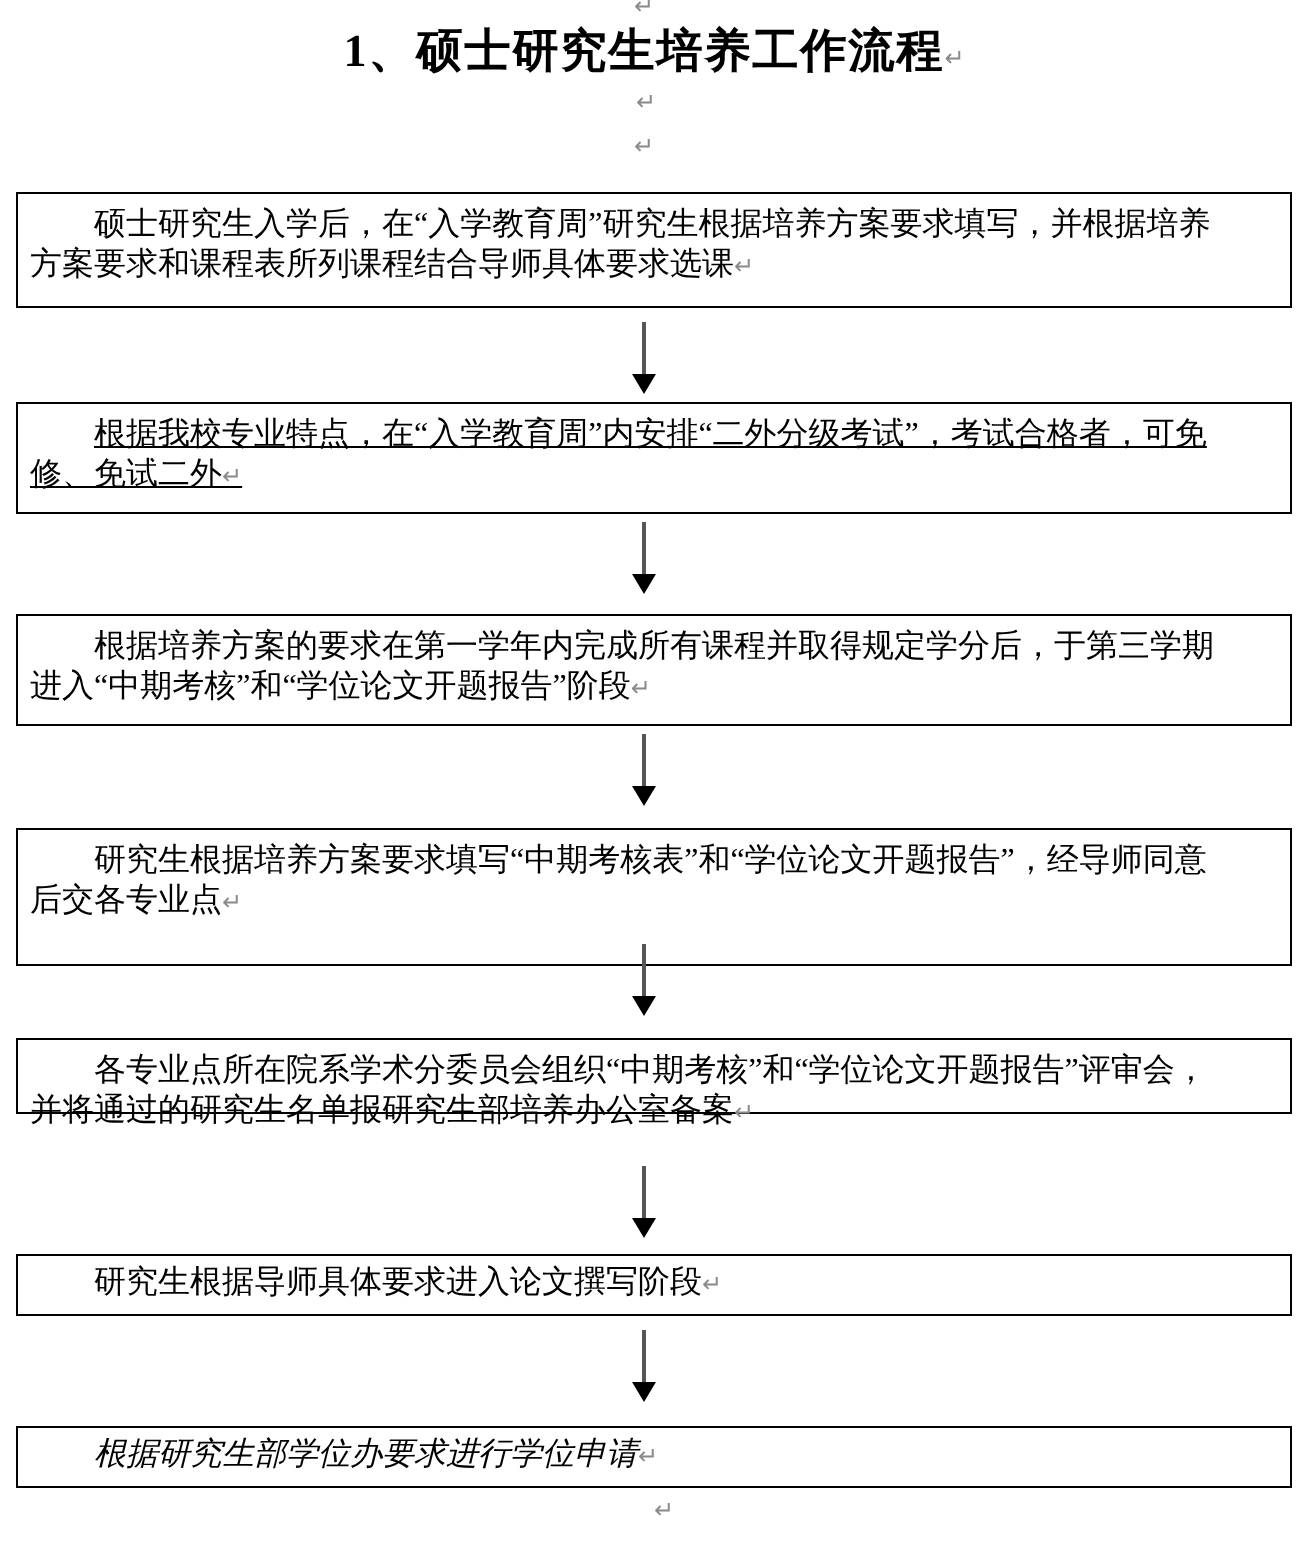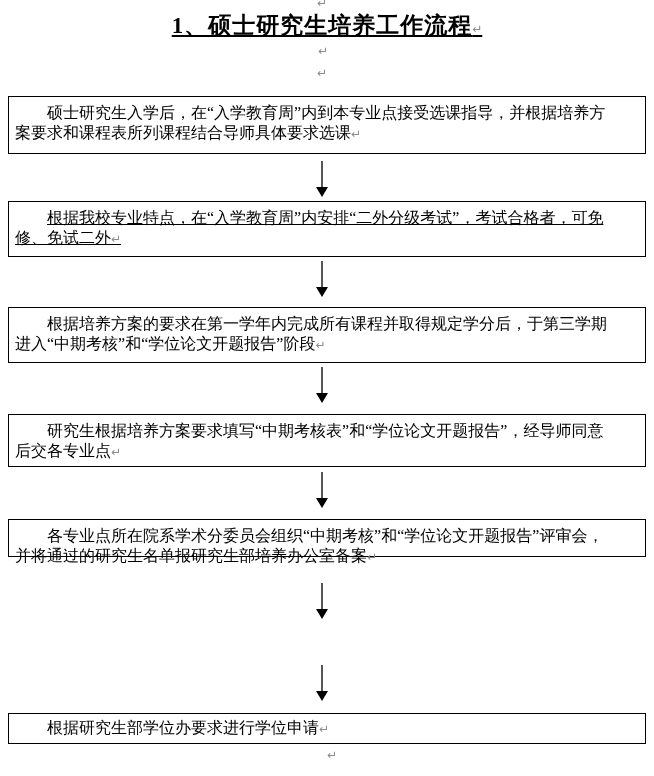--- a/index.html
+++ b/index.html
@@ -12,21 +12,20 @@
     color:#000;
   }
   .doc-title{
     position:absolute;top:10px;left:0;right:0;
     margin:0;
     text-align:center;
     font-size:23px;
     font-weight:bold;
     letter-spacing:1px;
     font-family:"Liberation Serif","DejaVu Serif",serif;
-    text-decoration:underline;
   }
   .mark{
     color:#8a8a8a;
     font-family:"DejaVu Sans",sans-serif;
     font-size:12px;
     font-weight:normal;
     letter-spacing:0;
   }
   .mark.standalone{position:absolute;}
   .mark-top{left:317px;top:-4px;}
@@ -39,24 +38,24 @@
     border:1px solid #000;
     background:#fff;
     font-size:16px;
     line-height:20px;
     padding:6px 28px 0 6px;
     text-indent:2em;
   }
   .b1{top:96px;height:58px;}
   .b2{top:201px;height:56px;text-decoration:underline;}
   .b3{top:307px;height:56px;}
-  .b4{top:414px;height:53px;}
+  .b4{top:414px;height:69px;}
   .b5{top:519px;height:38px;}
   .b6{top:627px;height:31px;padding-top:4px;}
-  .b7{top:713px;height:31px;padding-top:4px;}
+  .b7{top:713px;height:31px;padding-top:4px;font-style:italic;}
   .arrow{
     position:absolute;
     left:316px;
     width:12px;height:36px;
     display:flex;flex-direction:column;align-items:center;
   }
   .a1{top:161px;} .a2{top:261px;} .a3{top:367px;}
   .a4{top:472px;} .a5{top:583px;} .a6{top:665px;}
   .arrow-line{width:2px;flex:1 1 auto;background:#565656;}
   .arrow-head{
@@ -71,21 +70,21 @@
 
 <div class="page">
 
   <span class="mark standalone mark-top">↵</span>
 
   <h1 class="doc-title"><span>1、硕士研究生培养工作流程</span><span class="mark">↵</span></h1>
 
   <span class="mark standalone mark-blank1">↵</span>
   <span class="mark standalone mark-blank2">↵</span>
 
-  <div class="flow-box b1"><span>硕士研究生入学后，在“入学教育周”内到本专业点接受选课指导，并根据培养方案要求和课程表所列课程结合导师具体要求选课</span><span class="mark">↵</span></div>
+  <div class="flow-box b1"><span>硕士研究生入学后，在“入学教育周”研究生根据培养方案要求填写，并根据培养方案要求和课程表所列课程结合导师具体要求选课</span><span class="mark">↵</span></div>
 
   <div class="arrow a1">
       <span class="arrow-line"></span>
       <span class="arrow-head"></span>
     </div>
 
   <div class="flow-box b2"><span>根据我校专业特点，在“入学教育周”内安排“二外分级考试”，考试合格者，可免修、免试二外</span><span class="mark">↵</span></div>
 
   <div class="arrow a2">
       <span class="arrow-line"></span>
@@ -106,20 +105,21 @@
       <span class="arrow-head"></span>
     </div>
 
   <div class="flow-box b5"><span>各专业点所在院系学术分委员会组织“中期考核”和“学位论文开题报告”评审会，并将通过的研究生名单报研究生部培养办公室备案</span><span class="mark">↵</span></div>
 
   <div class="arrow a5">
       <span class="arrow-line"></span>
       <span class="arrow-head"></span>
     </div>
 
+  <div class="flow-box b6"><span>研究生根据导师具体要求进入论文撰写阶段</span><span class="mark">↵</span></div>
 
   <div class="arrow a6">
       <span class="arrow-line"></span>
       <span class="arrow-head"></span>
     </div>
 
   <div class="flow-box b7"><span>根据研究生部学位办要求进行学位申请</span><span class="mark">↵</span></div>
 
   <span class="mark standalone mark-bottom">↵</span>
 

